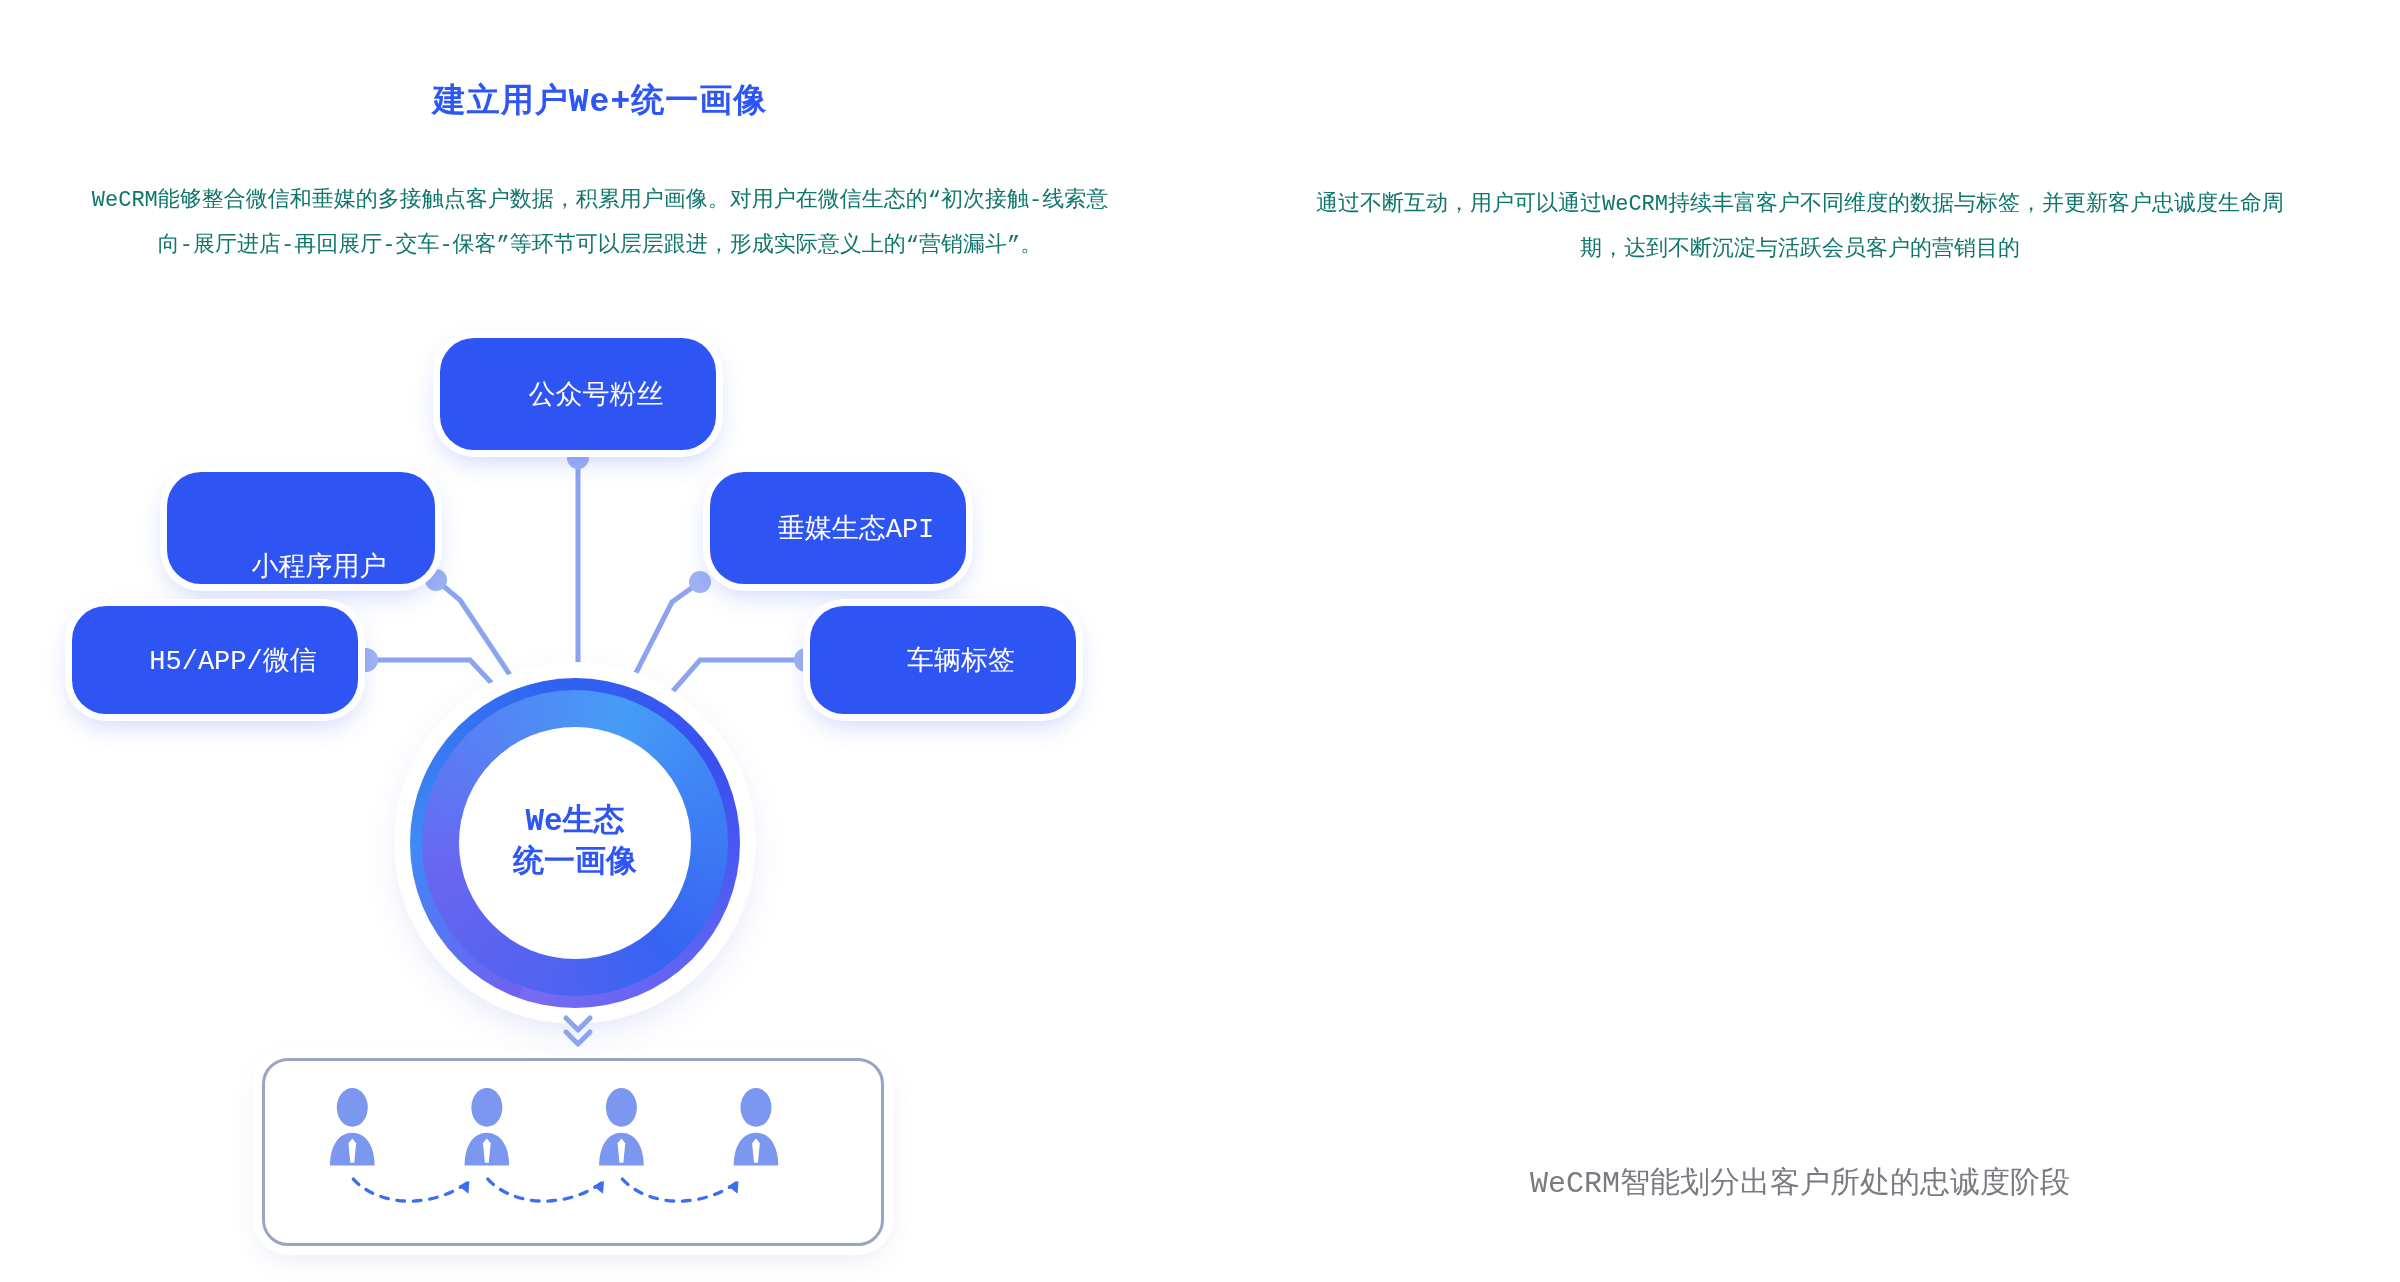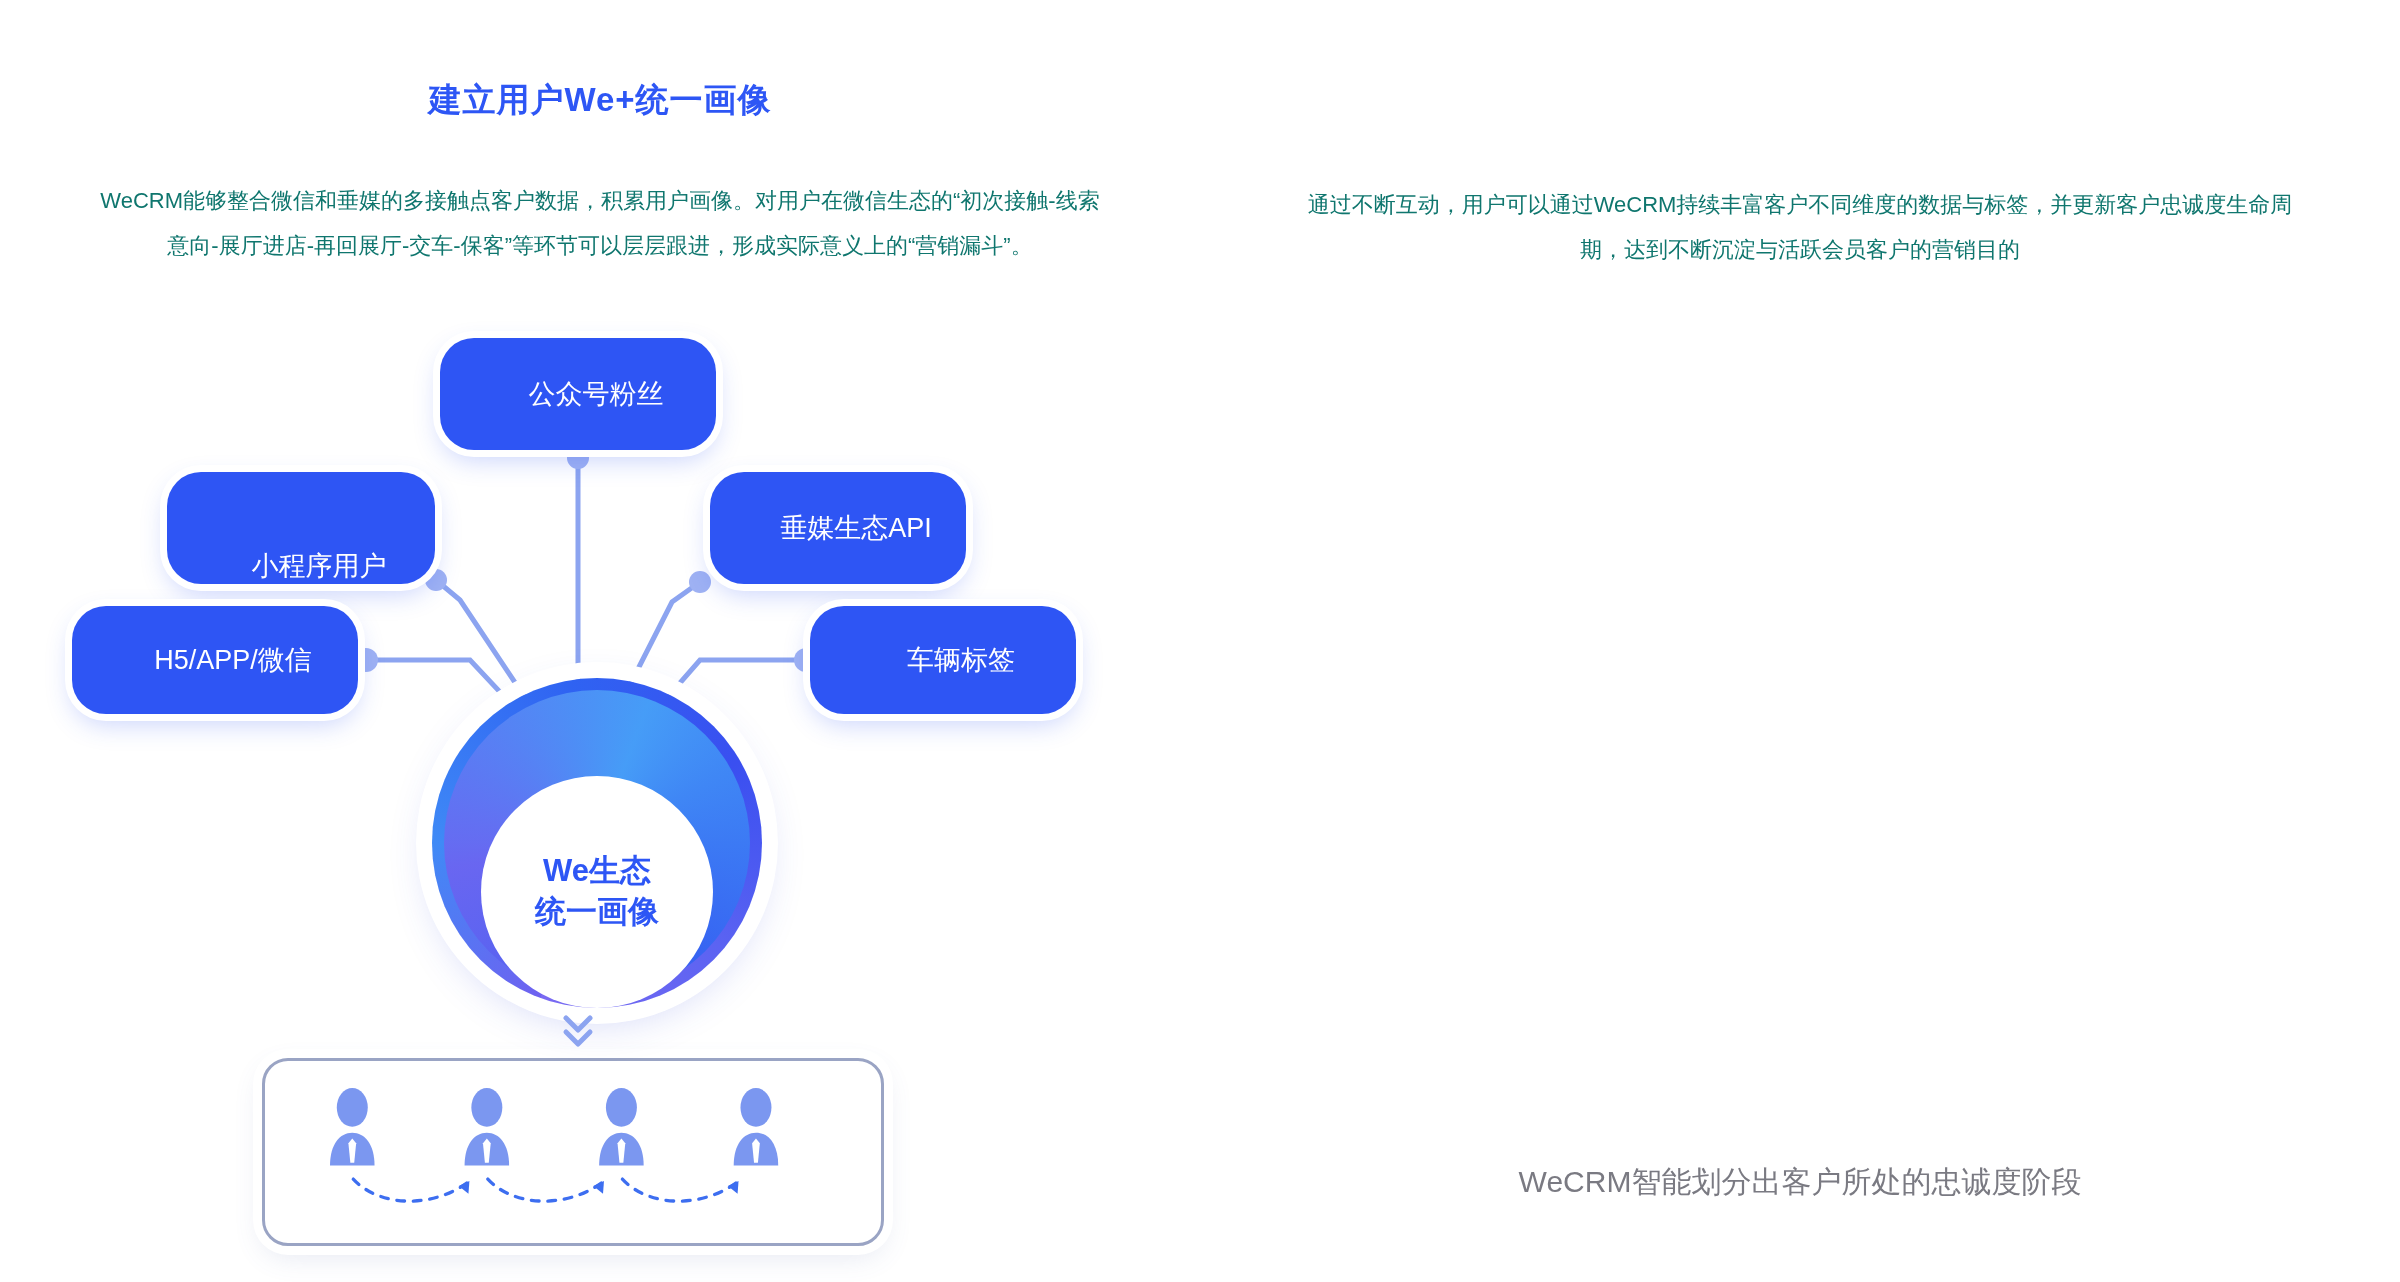--- a/index.html
+++ b/index.html
@@ -4,21 +4,21 @@
 <style>
   * { box-sizing: border-box; margin: 0; padding: 0; }
   html, body {
     width: 2400px; height: 1282px;
     background: #ffffff;
     font-family: "Liberation Sans", "DejaVu Sans", sans-serif;
     overflow: hidden;
   }
   .stage { position: relative; width: 2400px; height: 1282px; }
 
-  .panel { position: absolute; top: 0; height: 1282px; }
+  .panel { position: absolute; top: 0; height: 1282px; font-family: Liberation Mono, monospace; }
   .panel-left  { left: 0;     width: 1200px; }
   .panel-right { left: 1200px;width: 1200px; }
 
   .sec-title {
     position: absolute; top: 78px; left: 0; width: 100%;
     text-align: center;
     font-size: 33px; font-weight: bold;
     color: #2d56f5; letter-spacing: 1px;
     white-space: nowrap;
   }
@@ -49,28 +49,28 @@
     z-index: 4;
     padding-left: 36px;
   }
   .pill-gzh  { left: 440px; top: 38px;  width: 276px; height: 112px; }
   .pill-xcx  { left: 167px; top: 172px; width: 268px; height: 112px; align-items: flex-end; }
   .pill-cm   { left: 710px; top: 172px; width: 256px; height: 112px; justify-content: center; }
   .pill-h5   { left: 72px;  top: 306px; width: 286px; height: 108px; }
   .pill-clbq { left: 810px; top: 306px; width: 266px; height: 108px; }
 
   .center-ring {
-    position: absolute; left: 432px; top: 378px;
+    position: absolute; left: 410px; top: 378px;
     width: 330px; height: 330px; border-radius: 50%;
     background:
       conic-gradient(from 200deg, #6f61f0 0deg, #3f8af6 70deg, #2f63f2 150deg,
                      #3a4ff0 220deg, #5b63f2 290deg, #7a6af2 360deg);
     box-shadow: 0 0 0 16px #ffffff, 0 12px 40px rgba(60,80,220,0.25);
     z-index: 5;
-    display: flex; align-items: flex-end; justify-content: center;
+    display: flex; align-items: center; justify-content: center;
   }
   .center-ring::before {
     content: ""; position: absolute;
     left: 12px; top: 12px; right: 12px; bottom: 12px;
     border-radius: 50%;
     background: conic-gradient(from 20deg, #49a8f8, #2f63f2, #6f61f0, #49a8f8);
     opacity: .85;
   }
   .center-hole {
     position: relative; z-index: 2;

